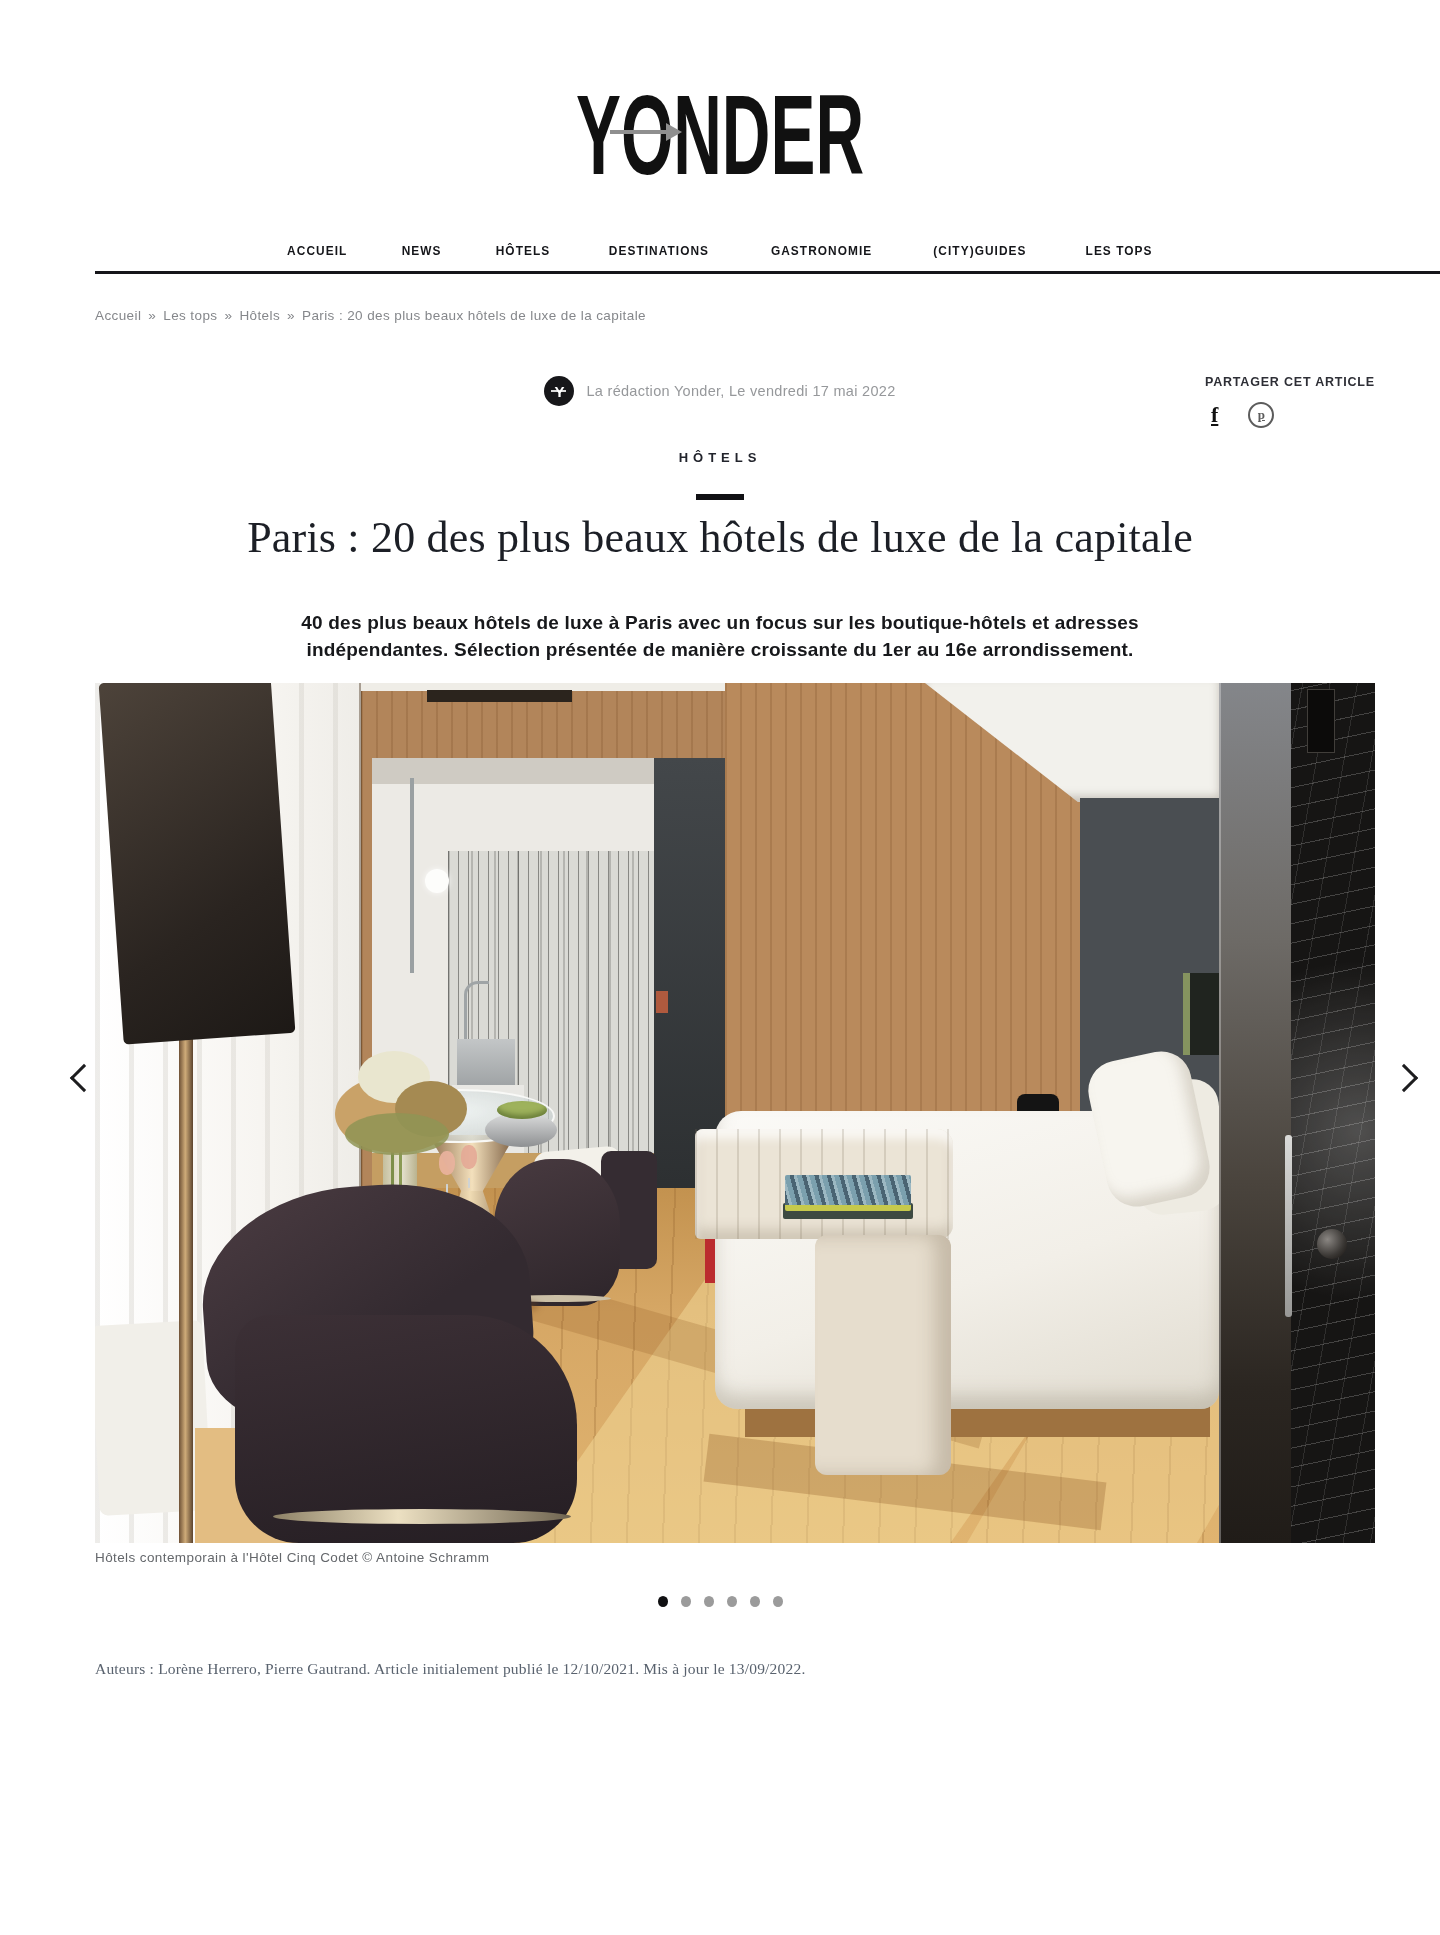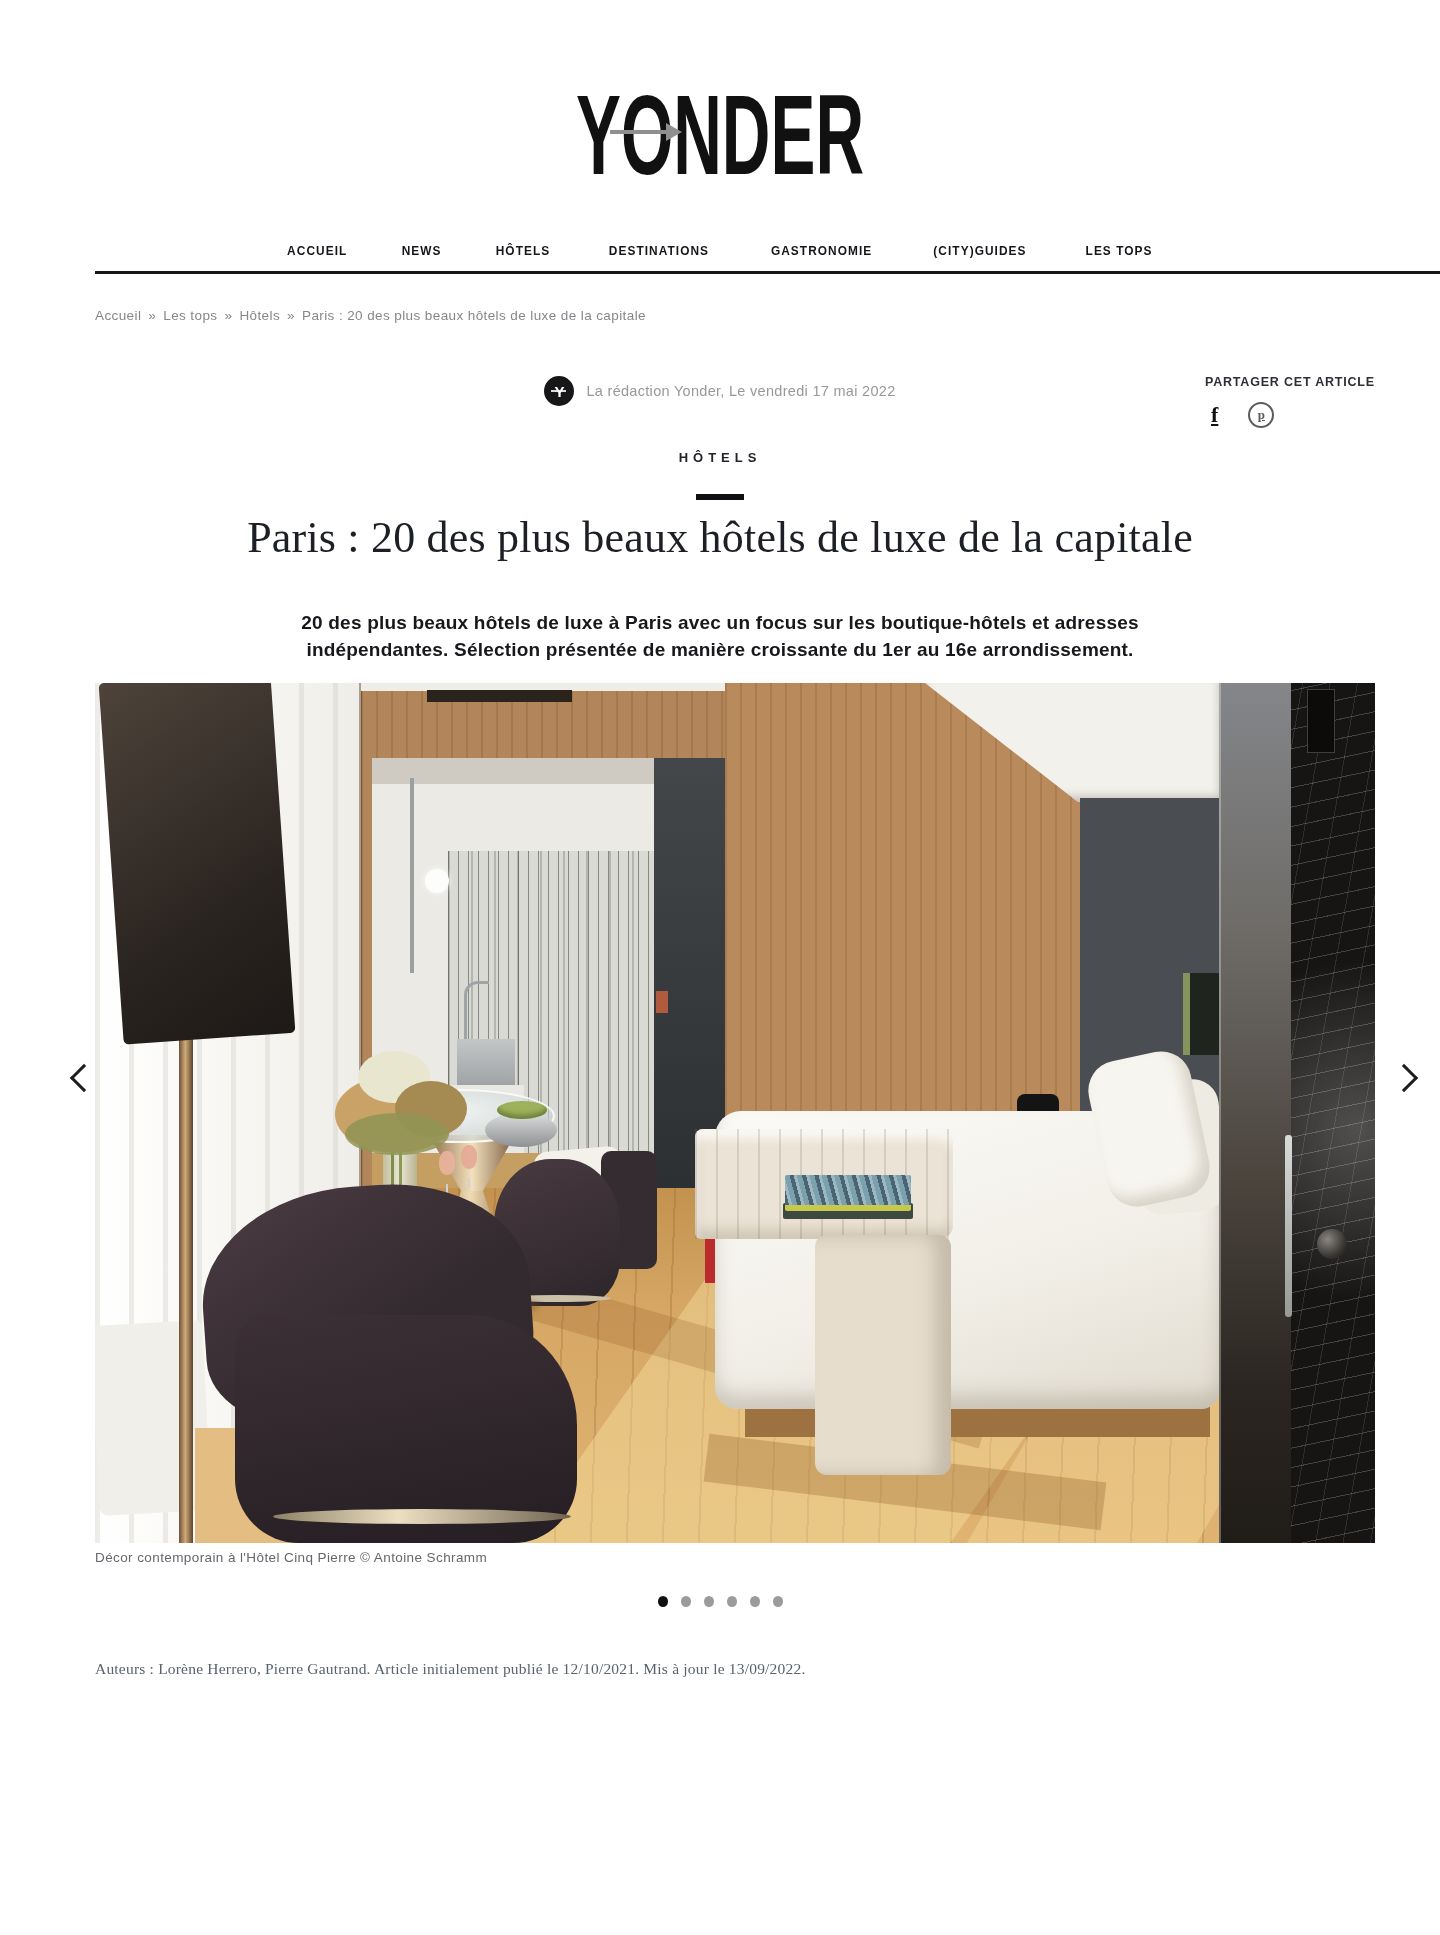--- a/index.html
+++ b/index.html
@@ -205,21 +205,21 @@
   <div class="share-label">PARTAGER CET ARTICLE</div>
   <div class="share-icons">
     <a href="#" class="fb">f</a>
     <a href="#" class="pin">p</a>
   </div>
 </div>
 
 <div class="abs category">HÔTELS</div>
 <div class="abs category-bar"></div>
 <h1 class="abs title" style="margin:0;">Paris : 20 des plus beaux hôtels de luxe de la capitale</h1>
-<p class="abs subtitle" style="margin:0;">20 des plus beaux hôtels de luxe à Paris avec un focus sur les boutique-hôtels et adresses indépendantes. Sélection présentée de manière croissante du 1er au 16e arrondissement.</p>
+<p class="abs subtitle" style="margin:0;">40 des plus beaux hôtels de luxe à Paris avec un focus sur les boutique-hôtels et adresses indépendantes. Sélection présentée de manière croissante du 1er au 16e arrondissement.</p>
 
 <div class="abs photo">
   <div class="ph win"></div>
   <div class="ph lowleft"></div>
   <div class="ph woodL"></div>
   <div class="ph wood-edge"></div>
   <div class="ph ceilL"></div>
   <div class="ph vent"></div>
   <div class="ph dwy"></div>
   <div class="ph dwy-sh"></div>
@@ -282,21 +282,21 @@
   <div class="ph latch"></div>
 </div>
 
 <button class="abs arrow-btn prev">
     <span></span>
   </button>
 <button class="abs arrow-btn next">
     <span></span>
   </button>
 
-<div class="abs caption">Décor contemporain à l'Hôtel Cinq Pierre © Antoine Schramm</div>
+<div class="abs caption">Hôtels contemporain à l'Hôtel Cinq Codet © Antoine Schramm</div>
 <div class="abs dots">
     <span class="dot active"></span>
     <span class="dot"></span>
     <span class="dot"></span>
     <span class="dot"></span>
     <span class="dot"></span>
     <span class="dot"></span>
   </div>
 
 <div class="abs footer">Auteurs : Lorène Herrero, Pierre Gautrand. Article initialement publié le 12/10/2021. Mis à jour le 13/09/2022.</div>

